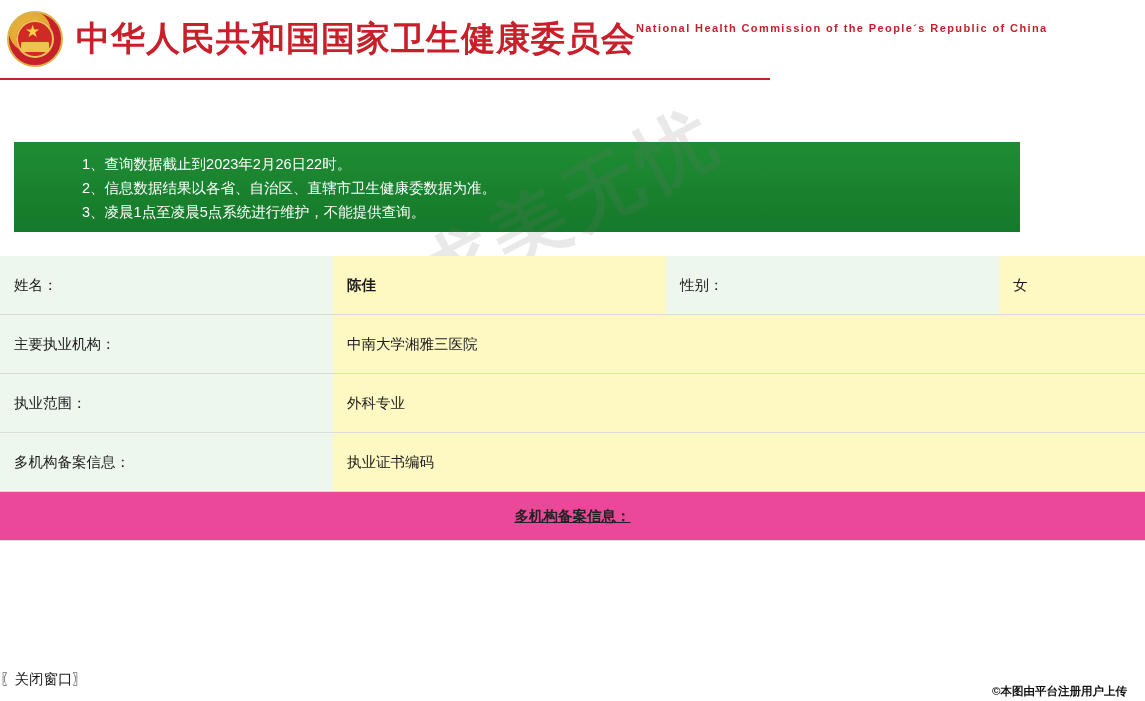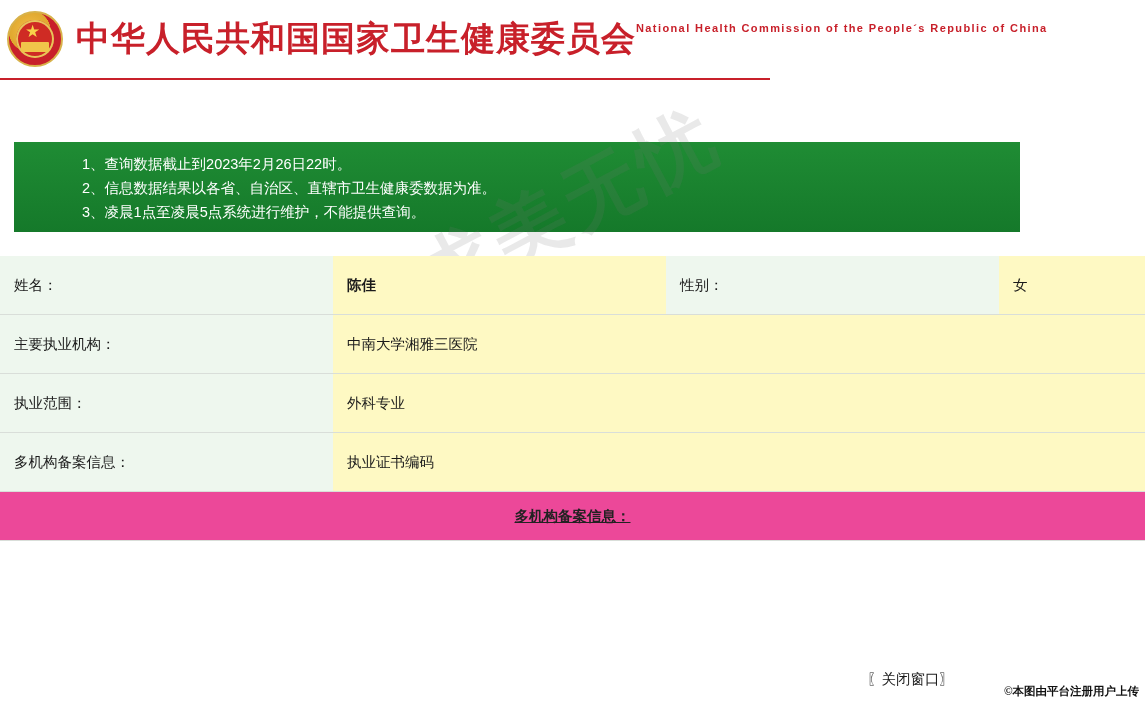--- a/index.html
+++ b/index.html
@@ -160,34 +160,33 @@
     border-top: 1px solid #d9ded9;
     text-decoration: underline;
   }
 
   
   .close-link {
     position: absolute;
     top: 670px;
     left: 0;
     width: 954px;
-    text-align: right;
+    text-align: left;
     font-size: 14.5px;
     color: #1b1b1b;
     cursor: pointer;
   }
   .watermark-br {
     position: absolute;
-    right: 6px;
+    right: 18px;
     bottom: 2px;
     font-size: 11.5px;
     color: #111;
     font-weight: bold;
     white-space: nowrap;
-    font-family: Liberation Serif, serif;
   }
 
   
   .wm-diag {
     position: absolute;
     left: 400px;
     top: 240px;
     font-size: 76px;
     color: rgba(120,120,120,0.16);
     font-weight: bold;

